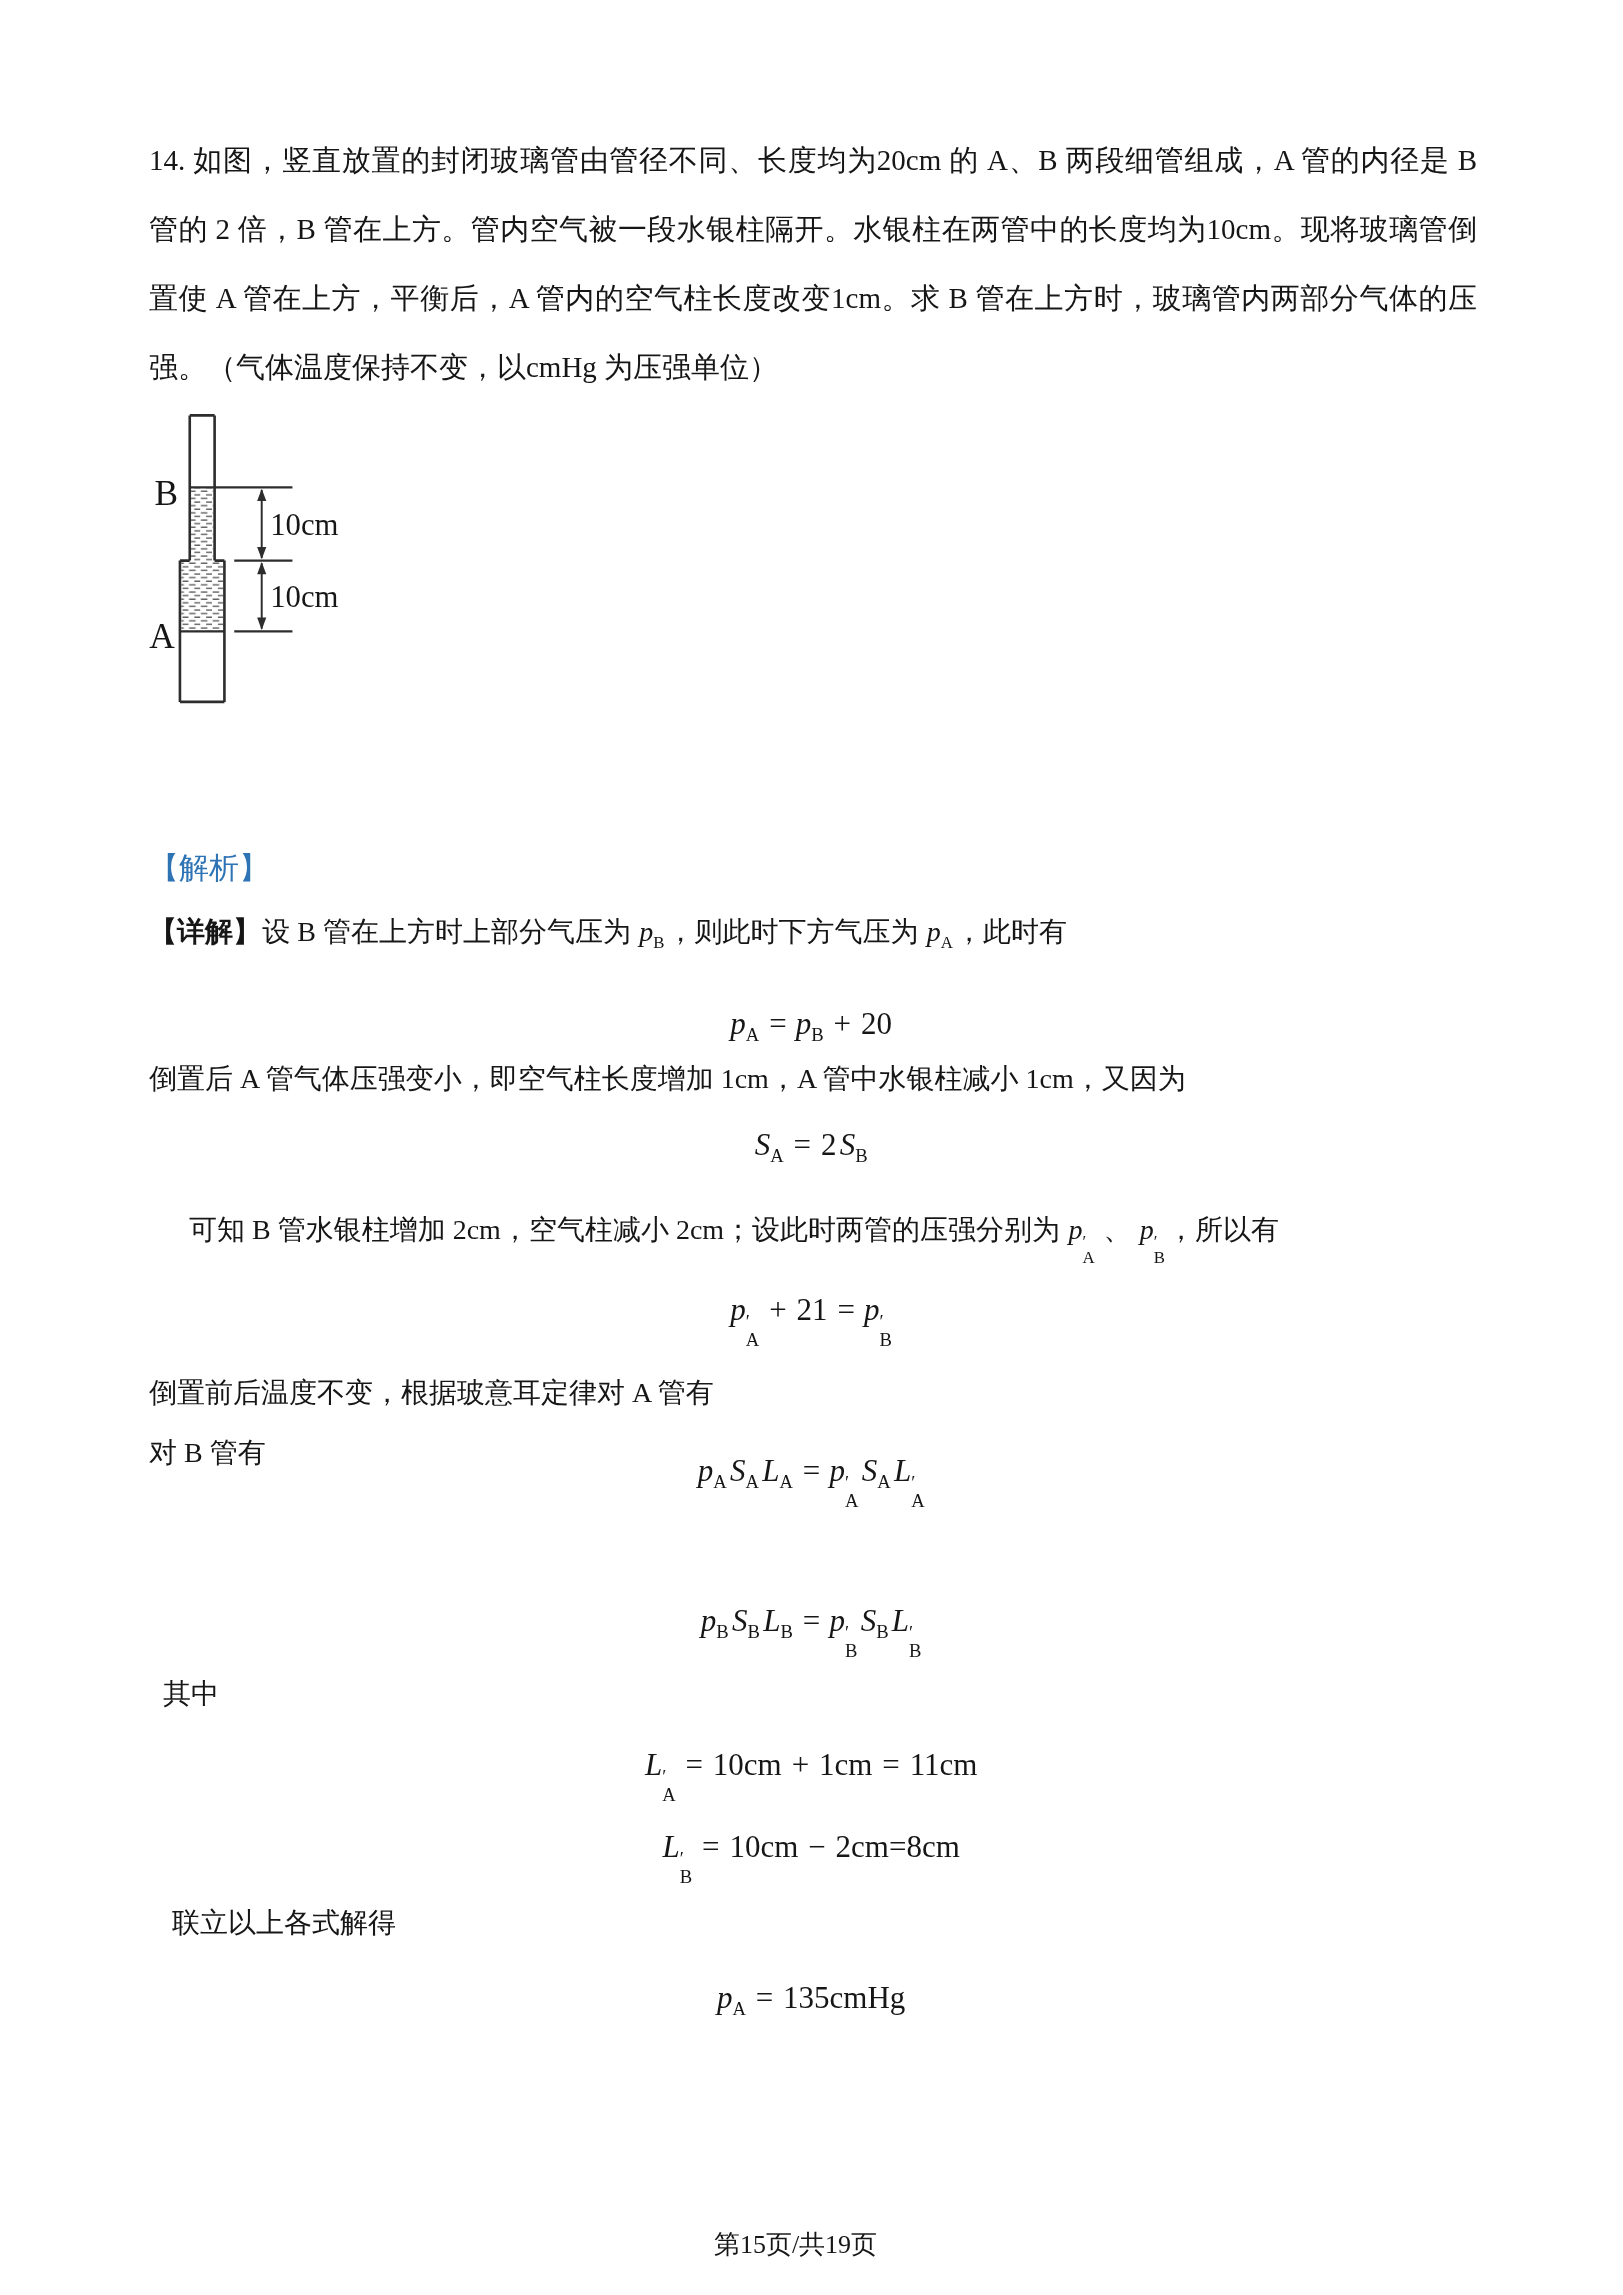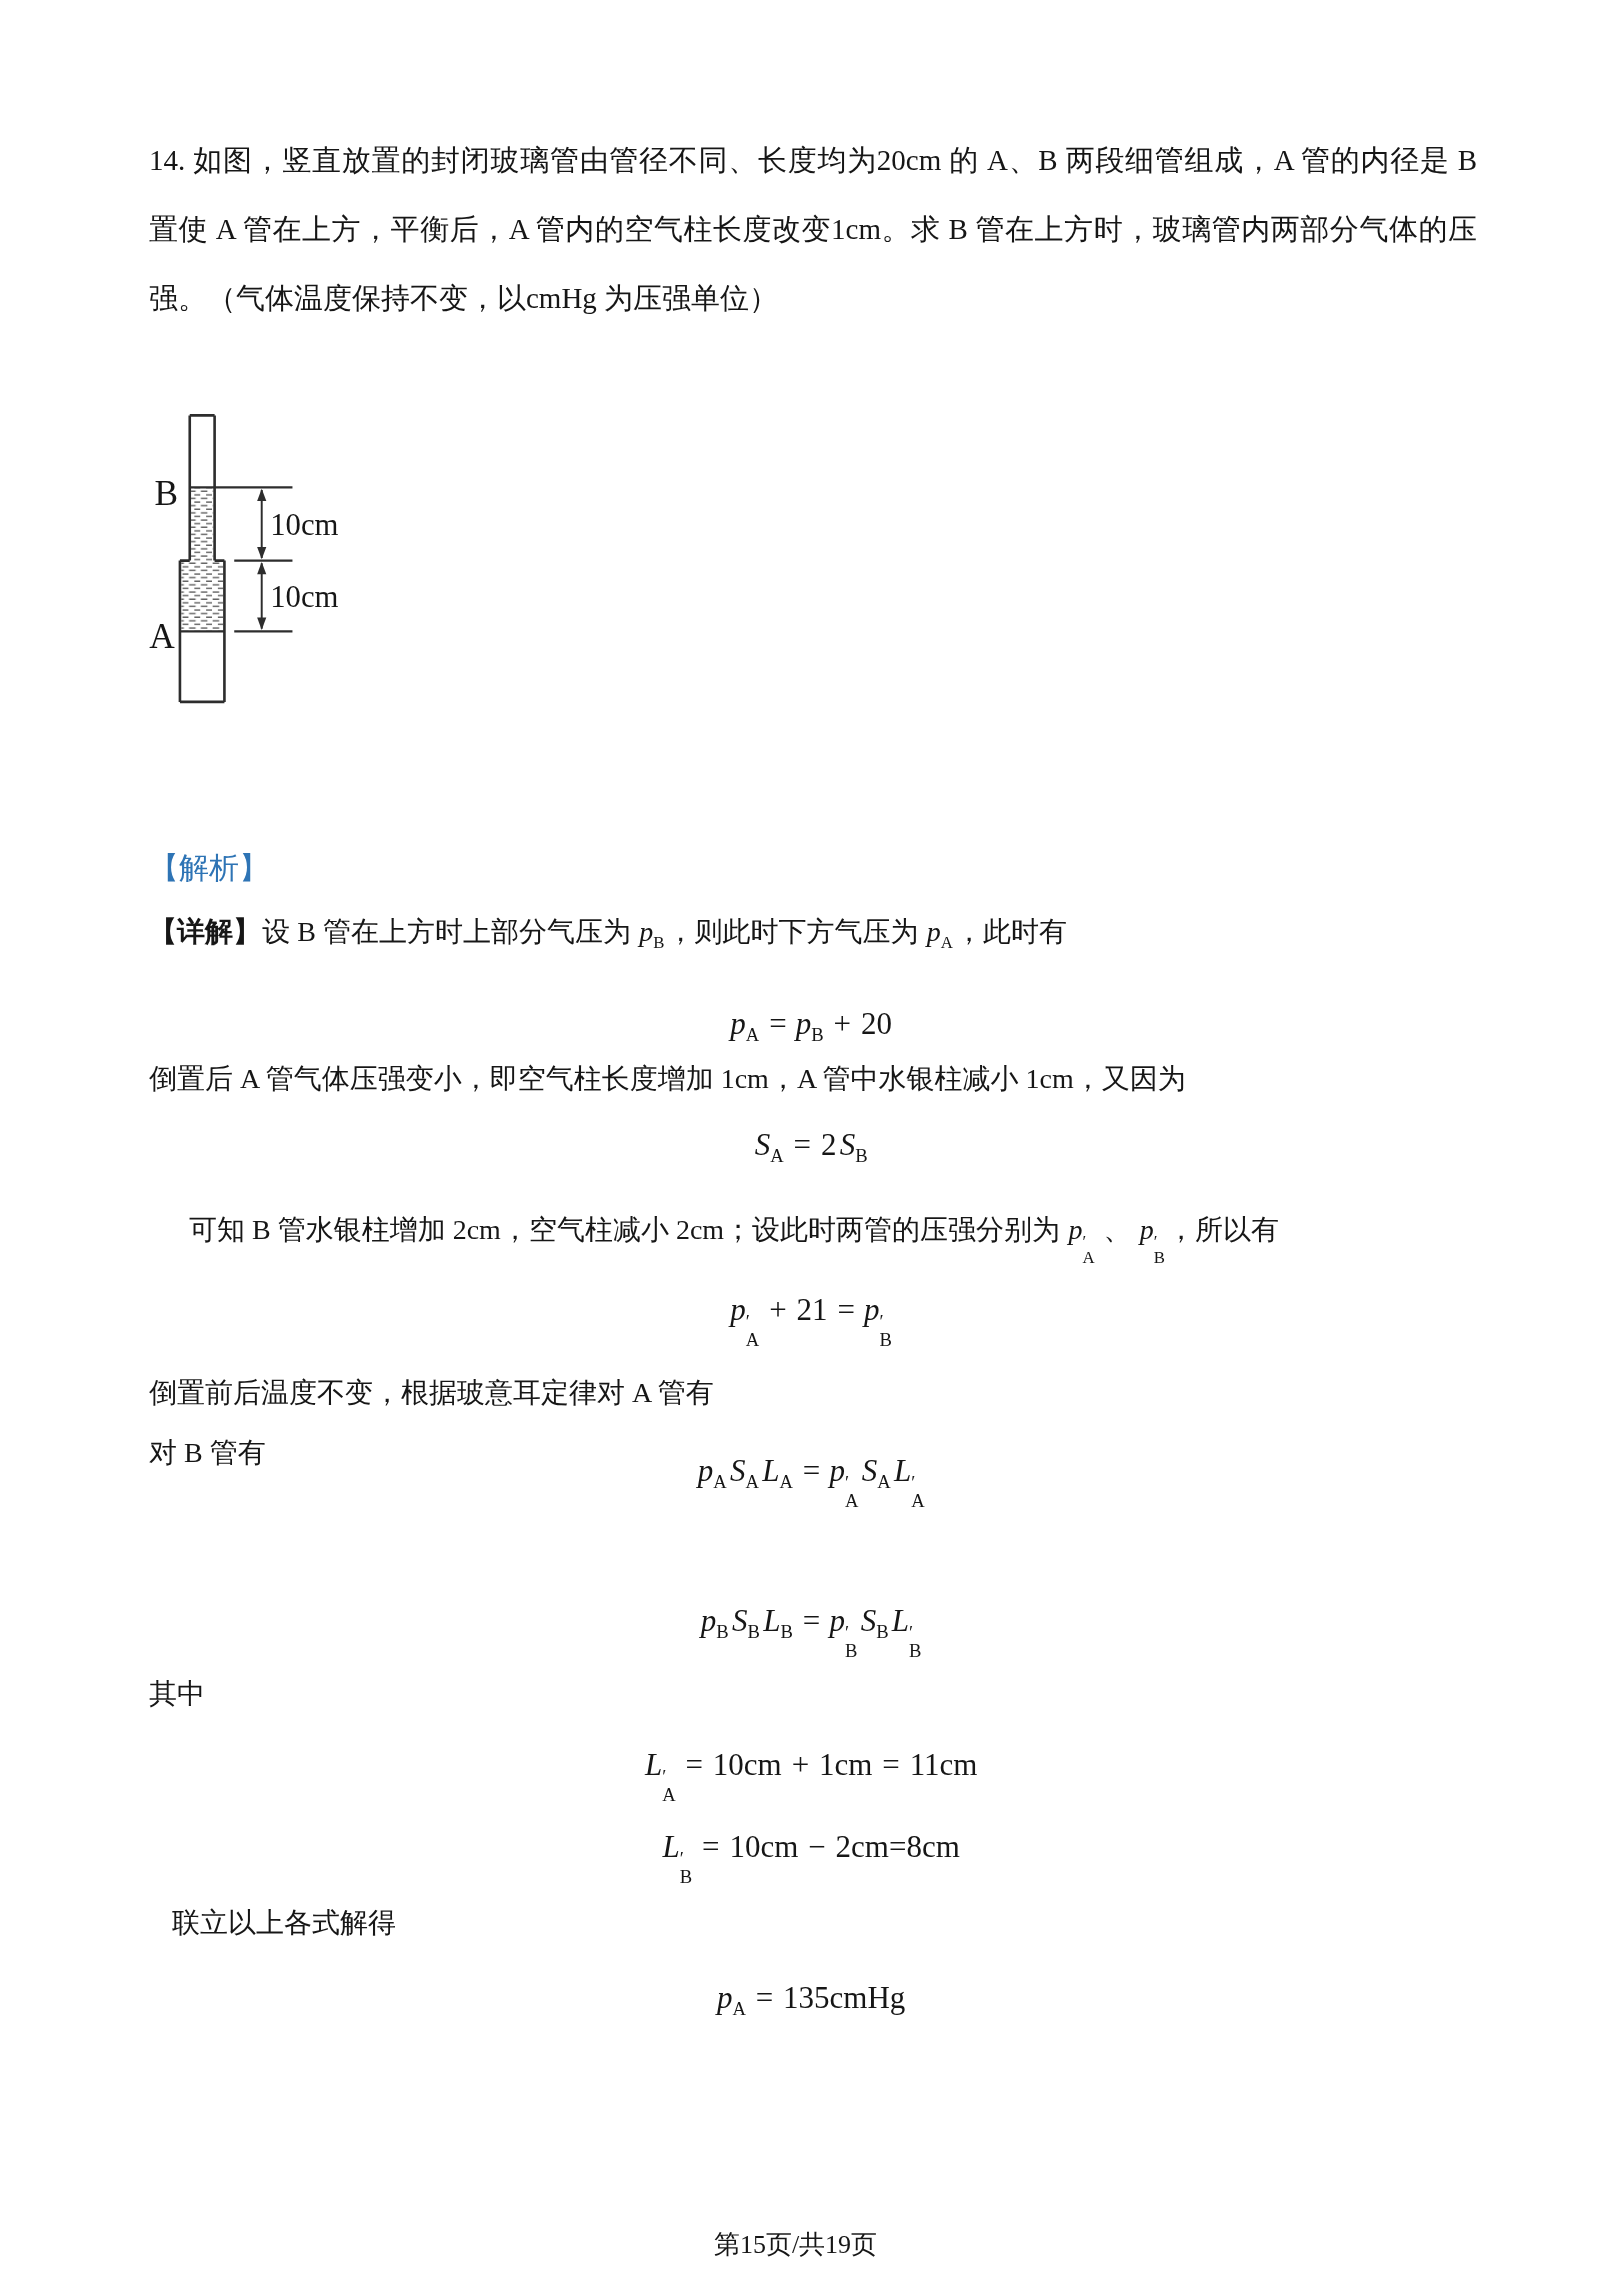--- a/index.html
+++ b/index.html
@@ -40,20 +40,21 @@
   
   .footer{position:absolute;left:0;top:2227px;width:1591px;text-align:center;font-size:26px;}
 </style>
 </head>
 <body>
 
 <div class="page">
 
   <div class="problem" id="problem">
       <div class="pline just">14. 如图，竖直放置的封闭玻璃管由管径不同、长度均为20cm 的 A、B 两段细管组成，A 管的内径是 B</div>
+      <div class="pline just">管的 2 倍，B 管在上方。管内空气被一段水银柱隔开。水银柱在两管中的长度均为10cm。现将玻璃管倒</div>
       <div class="pline just">置使 A 管在上方，平衡后，A 管内的空气柱长度改变1cm。求 B 管在上方时，玻璃管内两部分气体的压</div>
       <div class="pline">强。（气体温度保持不变，以cmHg 为压强单位）</div>
     </div>
 
   <svg class="fig" viewBox="0 0 700 1200">
     <defs>
       <pattern id="mercury" width="18" height="11" patternUnits="userSpaceOnUse">
         <line x1="1" y1="3" x2="11" y2="3" stroke="#555555" stroke-width="2"></line>
         <line x1="9" y1="8.5" x2="18" y2="8.5" stroke="#555555" stroke-width="2"></line>
       </pattern>
@@ -124,21 +125,21 @@
           <span class="sb">A</span>
         </span></div>
       <div class="bodypara" style="top: 1435px;"><span class="tk-t">对 B 管有</span></div>
       <div class="eq" style="top: 1603px;"><span class="tk-v">p</span><span class="tk-s">B</span><span class="tk-v">S</span><span class="tk-s">B</span><span class="tk-v">L</span><span class="tk-s">B</span><span class="tk-o">=</span><span class="tk-v">p</span><span class="tk-ps">
           <span class="pr">′</span>
           <span class="sb">B</span>
         </span><span class="tk-v">S</span><span class="tk-s">B</span><span class="tk-v">L</span><span class="tk-ps">
           <span class="pr">′</span>
           <span class="sb">B</span>
         </span></div>
-      <div class="bodypara" style="top: 1676px;"><span class="tk-t">其中</span></div>
+      <div class="bodypara" style="top: 1676px; margin-left: 14px;"><span class="tk-t">其中</span></div>
       <div class="eq" style="top: 1747px;"><span class="tk-v">L</span><span class="tk-ps">
           <span class="pr">′</span>
           <span class="sb">A</span>
         </span><span class="tk-o">=</span><span class="tk-n">10cm</span><span class="tk-o">+</span><span class="tk-n">1cm</span><span class="tk-o">=</span><span class="tk-n">11cm</span></div>
       <div class="eq" style="top: 1829px;"><span class="tk-v">L</span><span class="tk-ps">
           <span class="pr">′</span>
           <span class="sb">B</span>
         </span><span class="tk-o">=</span><span class="tk-n">10cm</span><span class="tk-o">−</span><span class="tk-n">2cm=8cm</span></div>
       <div class="bodypara" style="top: 1905px; margin-left: 23px;"><span class="tk-t">联立以上各式解得</span></div>
       <div class="eq" style="top: 1980px;"><span class="tk-v">p</span><span class="tk-s">A</span><span class="tk-o">=</span><span class="tk-n">135cmHg</span></div>

